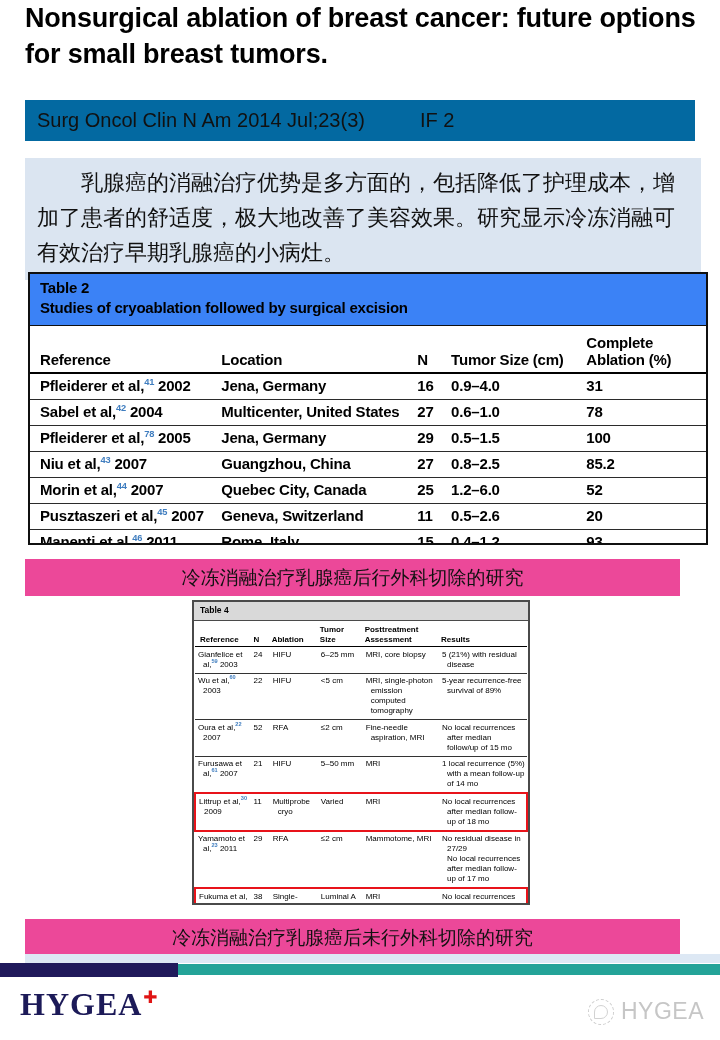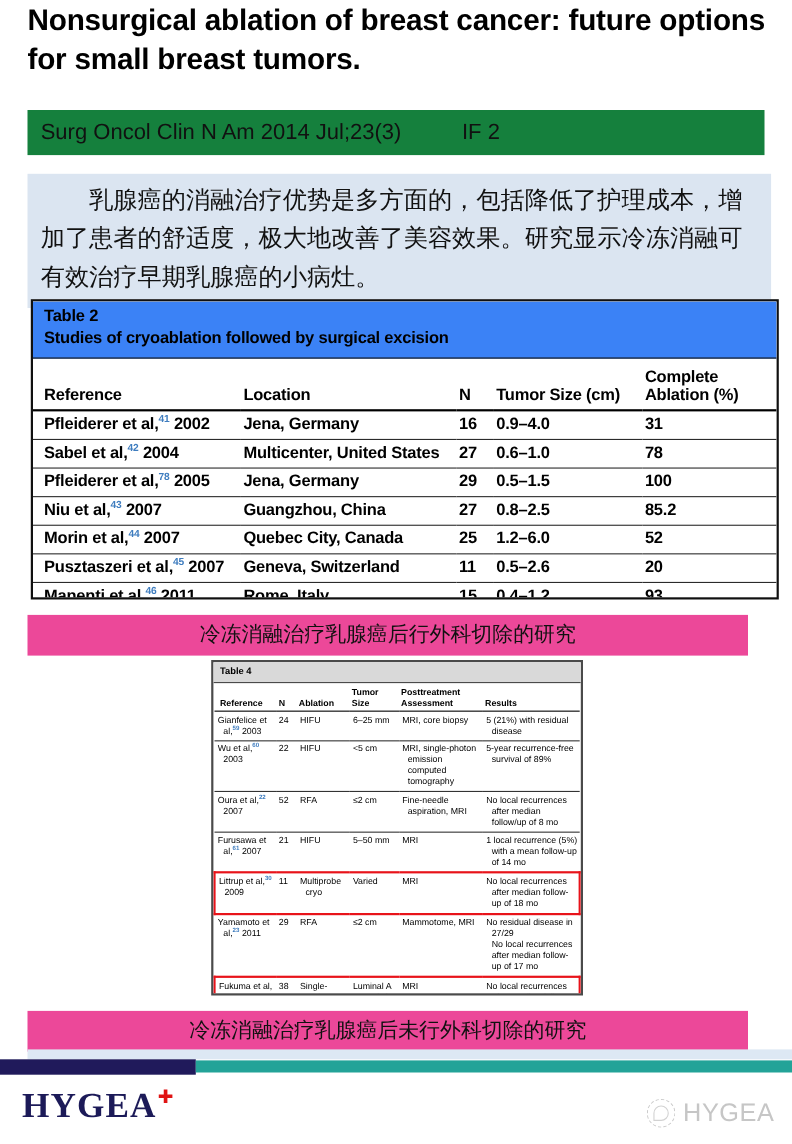--- a/index.html
+++ b/index.html
@@ -4,21 +4,21 @@
 <style>
   * { margin:0; padding:0; box-sizing:border-box; }
   html,body { width:720px; height:1040px; background:#ffffff; font-family:"Liberation Sans",sans-serif; position:relative; overflow:hidden; }
 
   .page-title{
     position:absolute; left:25px; top:0; width:672px;
     font-size:27px; font-weight:bold; color:#000; line-height:36px; letter-spacing:-0.2px;
   }
   .journal-bar{
     position:absolute; left:25px; top:100px; width:670px; height:41px;
-    background:#15803d; font-size:20px; color:#111; line-height:41px;
+    background:#0369a1; font-size:20px; color:#111; line-height:41px;
   }
   .journal-bar .cite{ padding-left:12px; }
   .journal-bar .if{ position:absolute; left:395px; top:0; }
 
   .abstract{
     position:absolute; left:25px; top:158px; width:676px; min-height:108px;
     background:#dbe5f1; padding:7px 12px 10px 12px;
     font-size:22px; line-height:35px; color:#111; text-indent:2em;
     font-family:"DejaVu Sans","Liberation Sans",sans-serif;
   }
@@ -229,21 +229,21 @@
           <td class="c4-ass hang">MRI, single-photon emission computed tomography</td>
           <td class="c4-res hang">5-year recurrence-free survival of 89%</td>
         </tr>
 
         <tr>
           <td class="c4-ref hang"><span>Oura et al,</span><sup class="refnum">22</sup><span> 2007</span></td>
           <td class="c4-n">52</td>
           <td class="c4-abl hang">RFA</td>
           <td class="c4-size hang">≤2 cm</td>
           <td class="c4-ass hang">Fine-needle aspiration, MRI</td>
-          <td class="c4-res hang">No local recurrences after median follow/up of 8 mo</td>
+          <td class="c4-res hang">No local recurrences after median follow/up of 15 mo</td>
         </tr>
 
         <tr>
           <td class="c4-ref hang"><span>Furusawa et al,</span><sup class="refnum">61</sup><span> 2007</span></td>
           <td class="c4-n">21</td>
           <td class="c4-abl hang">HIFU</td>
           <td class="c4-size hang">5–50 mm</td>
           <td class="c4-ass hang">MRI</td>
           <td class="c4-res hang">1 local recurrence (5%) with a mean follow-up of 14 mo</td>
         </tr>

